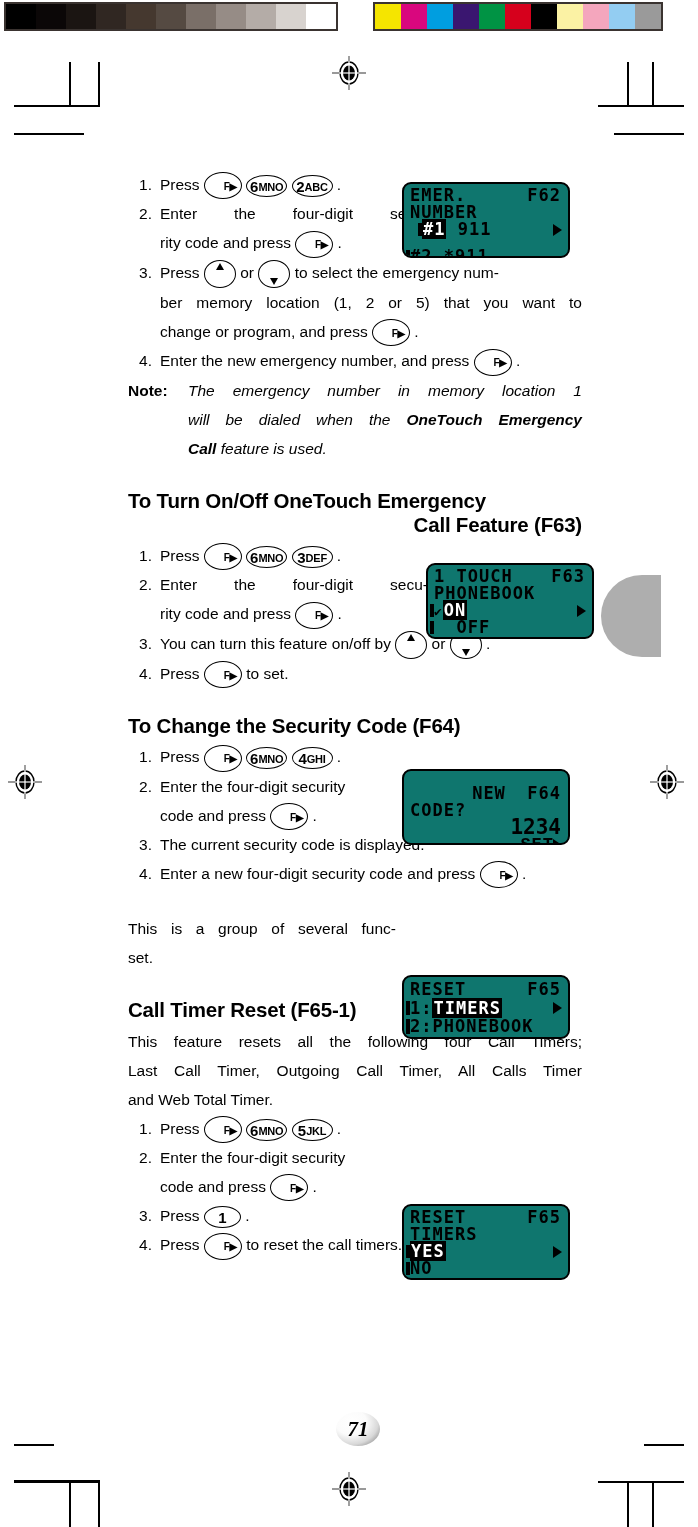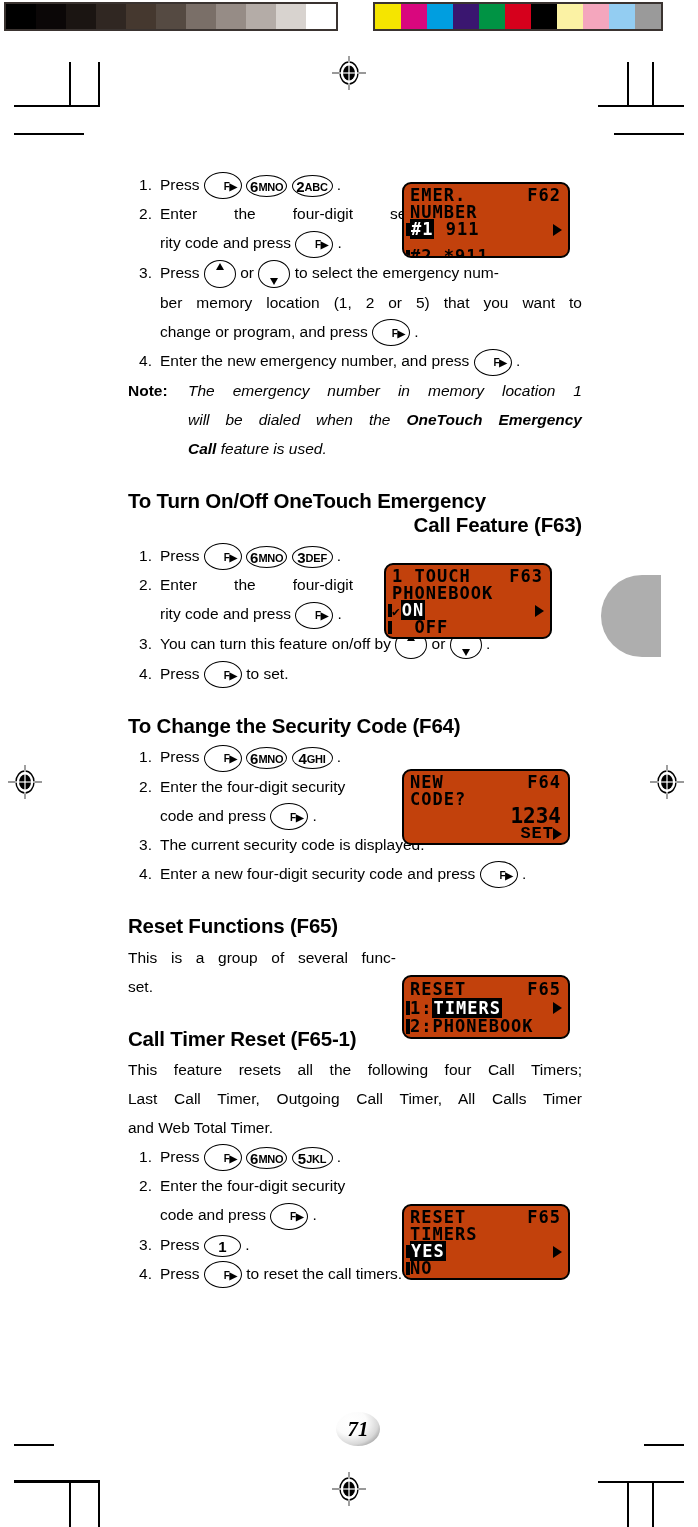--- a/index.html
+++ b/index.html
@@ -105,21 +105,21 @@
     width: 0; height: 0; border-left: 4.5px solid transparent; border-right: 4.5px solid transparent;
   }
   .key.arrowkey.up .ar { top: 2px; border-bottom: 7px solid #000; }
   .key.arrowkey.down .ar { bottom: 2px; border-top: 7px solid #000; }
 
   
   .lcd {
     position: absolute;
     border: 2px solid #000;
     border-radius: 9px;
-    background: #c2410c;
+    background: #0f766e;
     box-sizing: border-box;
     font-family: "DejaVu Sans Mono", monospace;
     overflow: hidden;
   }
   .lcd .row {
     position: relative;
     font-size: 17px;
     font-weight: bold;
     line-height: 19px;
     letter-spacing: 1px;
@@ -369,23 +369,20 @@
     <li>
       <span class="num">4.</span>
       <span>Enter a new four-digit security code and press
         <span class="key fkey"><span class="f">F▶</span></span> .
       </span>
     </li>
   </ol>
 
   <div class="sect-gap"></div>
 
-  <h2 class="sect">
-    <span style="display:block;">Reset Functions (F65)</span>
-  </h2>
   <div class="narrow">
     <p class="para" style="text-align:justify;text-align-last:justify;">This is a group of several func-</p>
     <p class="para" style="text-align:left;">set.</p>
   </div>
 
   <div class="sect-gap"></div>
 
   <h2 class="sect">
     <span style="display:block;">Call Timer Reset (F65-1)</span>
   </h2>
@@ -423,31 +420,31 @@
       </span>
     </li>
   </ol>
 
 </div>
 
 <div id="lcd-layer">
     <div class="lcd" style="left: 402px; top: 182px; width: 168px; height: 76px;">
       <div class="row" style="height: 17px; line-height: 17px; margin-top: 3px;"><span>EMER.</span><span class="right" style="line-height: 17px;">F62</span></div>
       <div class="row" style="height: 17px; line-height: 17px; margin-top: 0px;"><span>NUMBER</span></div>
-      <div class="row" style="height: 17px; line-height: 17px; margin-top: 0px;"><span class="inv">#1</span><span> 911</span><span class="caret" style="top: 2.5px;"></span><span class="scrollbar" style="top: 2px; height: 13px;"></span></div>
+      <div class="row" style="height: 17px; line-height: 17px; margin-top: 0px; margin-left: 12px;"><span class="inv">#1</span><span> 911</span><span class="caret" style="top: 2.5px;"></span><span class="scrollbar" style="top: 2px; height: 13px;"></span></div>
       <div class="row" style="height: 17px; line-height: 17px; margin-top: 10px;"><span>#2 *911</span><span class="scrollbar" style="top: 2px; height: 13px;"></span></div>
     </div>
-    <div class="lcd" style="left: 384px; top: 563px; width: 168px; height: 76px;">
+    <div class="lcd" style="left: 426px; top: 563px; width: 168px; height: 76px;">
       <div class="row" style="height: 17px; line-height: 17px; margin-top: 3px;"><span>1 TOUCH</span><span class="right" style="line-height: 17px;">F63</span></div>
       <div class="row" style="height: 17px; line-height: 17px; margin-top: 0px;"><span>PHONEBOOK</span></div>
       <div class="row" style="height: 17px; line-height: 17px; margin-top: 0px;"><span style="font-size:13px;">✔</span><span class="inv">ON</span><span class="caret" style="top: 2.5px;"></span><span class="scrollbar" style="top: 2px; height: 13px;"></span></div>
       <div class="row" style="height: 17px; line-height: 17px; margin-top: 0px;"><span>  OFF</span><span class="scrollbar" style="top: 2px; height: 13px;"></span></div>
     </div>
     <div class="lcd" style="left: 402px; top: 769px; width: 168px; height: 76px;">
-      <div class="row" style="height: 17px; line-height: 17px; margin-top: 3px;"><span>NEW</span><span class="right" style="line-height: 17px;">F64</span></div>
+      <div class="row" style="height: 17px; line-height: 17px; margin-top: 14px; text-align: center;"><span>NEW</span><span class="right" style="line-height: 17px;">F64</span></div>
       <div class="row" style="height: 17px; line-height: 17px; margin-top: 0px;"><span>CODE?</span></div>
       <div class="row" style="height: 17px; line-height: 17px; margin-top: 0px;"><span class="right" style="line-height: 17px; font-size: 21px; letter-spacing: 0px;">1234</span></div>
       <div class="row" style="height: 17px; line-height: 17px; margin-top: 0px; font-family: Liberation Mono, monospace;"><span class="right" style="line-height: 17px; right: 14px;">SET</span><span class="caret" style="top: 2.5px;"></span></div>
     </div>
     <div class="lcd" style="left: 402px; top: 975px; width: 168px; height: 64px;">
       <div class="row" style="height: 18.6667px; line-height: 18.6667px; margin-top: 3px;"><span>RESET</span><span class="right" style="line-height: 18.6667px;">F65</span></div>
       <div class="row" style="height: 18.6667px; line-height: 18.6667px; margin-top: 0px;"><span>1:</span><span class="inv">TIMERS</span><span class="caret" style="top: 3.33333px;"></span><span class="scrollbar" style="top: 2px; height: 14.6667px;"></span></div>
       <div class="row" style="height: 18.6667px; line-height: 18.6667px; margin-top: 0px;"><span>2:PHONEBOOK</span><span class="scrollbar" style="top: 2px; height: 14.6667px;"></span></div>
     </div>
     <div class="lcd" style="left: 402px; top: 1204px; width: 168px; height: 76px;">

